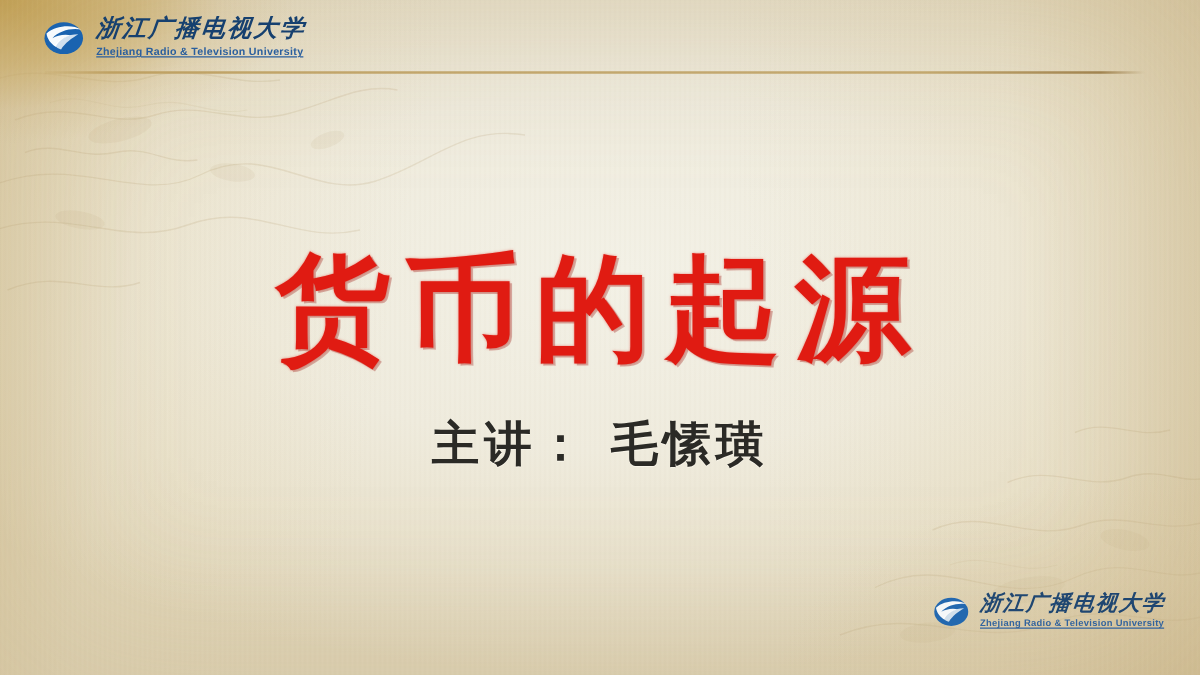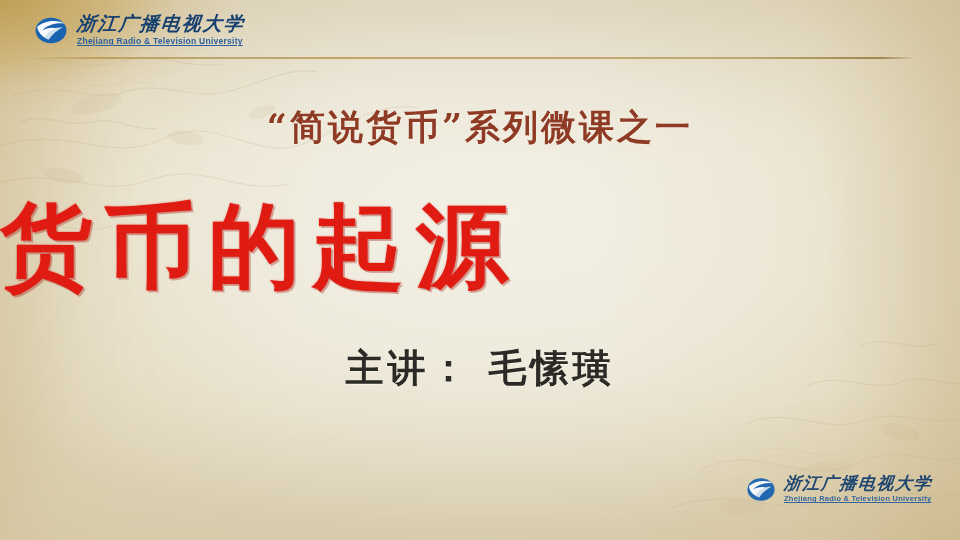--- a/index.html
+++ b/index.html
@@ -143,37 +143,37 @@
     color: #8e3a24;
     letter-spacing: 3px;
     white-space: nowrap;
     text-shadow: 0 1px 0 rgba(255,250,238,0.55);
   }
 
   .main-title {
     position: absolute;
     left: 0; right: 0;
     top: 196px;
-    text-align: left;
+    text-align: center;
     font-family: "DejaVu Serif", "Liberation Serif", serif;
     font-size: 92px;
     font-weight: 700;
     color: #e01b12;
     letter-spacing: 12px;
     white-space: nowrap;
     line-height: 1.1;
     text-shadow:
       2px 2px 0 rgba(150,14,8,0.30),
       0 0 2px rgba(224,27,18,0.55);
   }
 
   .presenter {
     position: absolute;
     left: 0; right: 0;
-    top: 343px;
+    top: 330px;
     text-align: center;
     font-family: "DejaVu Serif", "Liberation Serif", serif;
     font-size: 38px;
     font-weight: 700;
     color: #2b2a26;
     letter-spacing: 4px;
     white-space: nowrap;
     text-shadow: 0 1px 0 rgba(255,252,242,0.6);
   }
 
@@ -246,21 +246,20 @@
         </svg>
       </span>
       <span class="brand-text">
         <span class="brand-cn">浙江广播电视大学</span>
         <span class="brand-en">Zhejiang Radio &amp; Television University</span>
       </span>
     </div>
     <div class="header-rule"></div>
   </div>
 
-  <div class="series-line">“简说货币”系列微课之一</div>
 
   <div class="main-title">货币的起源</div>
 
   <div class="presenter">主讲： 毛愫璜</div>
 
   <div class="brand-bottom">
     <span class="logo-mark">
       <svg viewBox="0 0 64 64" aria-hidden="true">
         <ellipse cx="32" cy="33" rx="29" ry="24" fill="#1a63b0"></ellipse>
         <path d="M6,26 C20,13 46,12 58,20 C44,17 24,22 15,33 C22,29 34,26 43,29 C33,31 24,37 20,46 C13,42 7,34 6,26 Z" fill="#ffffff" fill-opacity="0.97"></path>

